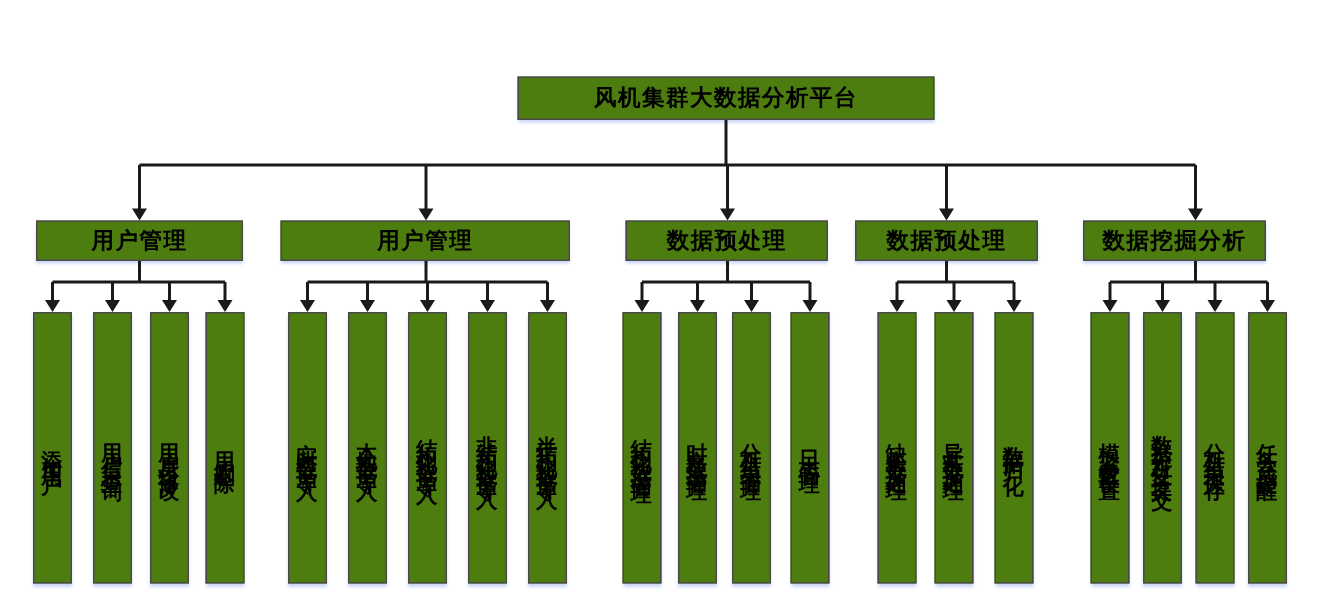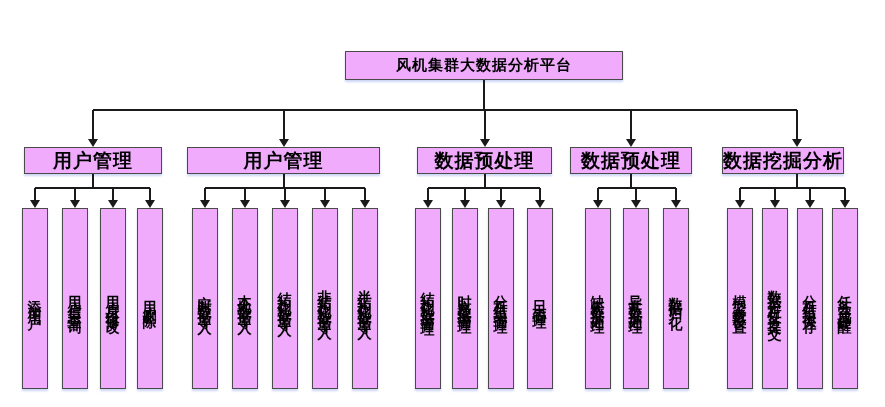--- a/index.html
+++ b/index.html
@@ -6,33 +6,33 @@
   .canvas {
     position: relative;
     width: 885px;
     height: 407px;
     background: #ffffff;
     font-family: "Liberation Sans", sans-serif;
     overflow: hidden;
   }
   .box {
     position: absolute;
-    background: #f0abfc;
+    background: #4d7c0f;
     border: 1.5px solid var(--border, #4a4a4a);
     box-sizing: border-box;
     color: var(--text, #000000);
     font-weight: bold;
     display: flex;
     align-items: center;
     justify-content: center;
     box-shadow: 0 2px 2px rgba(140,165,235,0.45);
     white-space: nowrap;
   }
   .root-box   { font-size: 15px; letter-spacing: 1px; }
-  .header-box { font-size: 19px; letter-spacing: 1px; }
+  .header-box { font-size: 15px; letter-spacing: 1px; }
   .child-box  {
     font-size: 14px;
     writing-mode: vertical-rl;
     text-orientation: upright;
     letter-spacing: 5px;
     white-space: normal;
   }
   .line  { position: absolute; background: var(--line, #1a1a1a); }
   .arrow {
     position: absolute;

